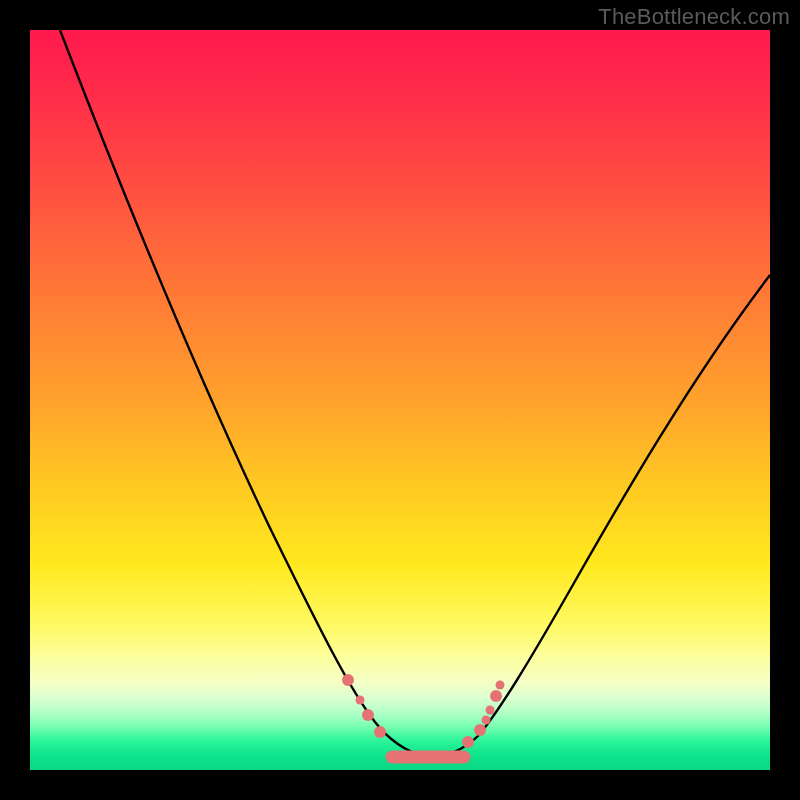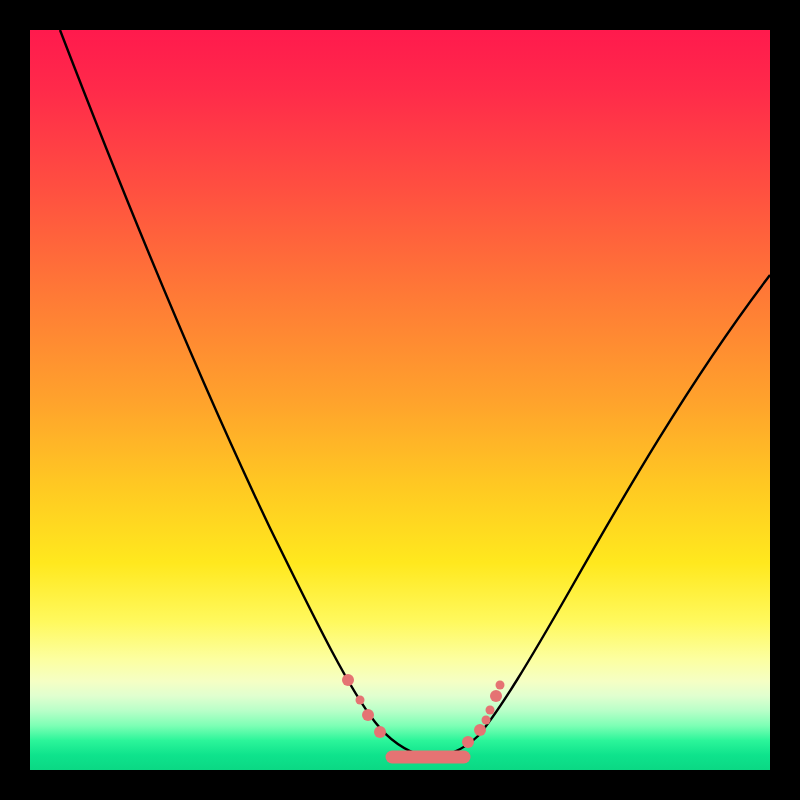--- a/index.html
+++ b/index.html
@@ -103,13 +103,14 @@
 
     <div class="marker small" style="left:438px; top:712px"></div>
     <div class="marker small" style="left:450px; top:700px"></div>
     <div class="marker tiny" style="left:456px; top:690px"></div>
     <div class="marker tiny" style="left:460px; top:680px"></div>
     <div class="marker small" style="left:466px; top:666px"></div>
     <div class="marker tiny" style="left:470px; top:655px"></div>
 
   </div>
 
+  <div class="watermark">TheBottleneck.com</div>
 </div>
 
 </body></html>

